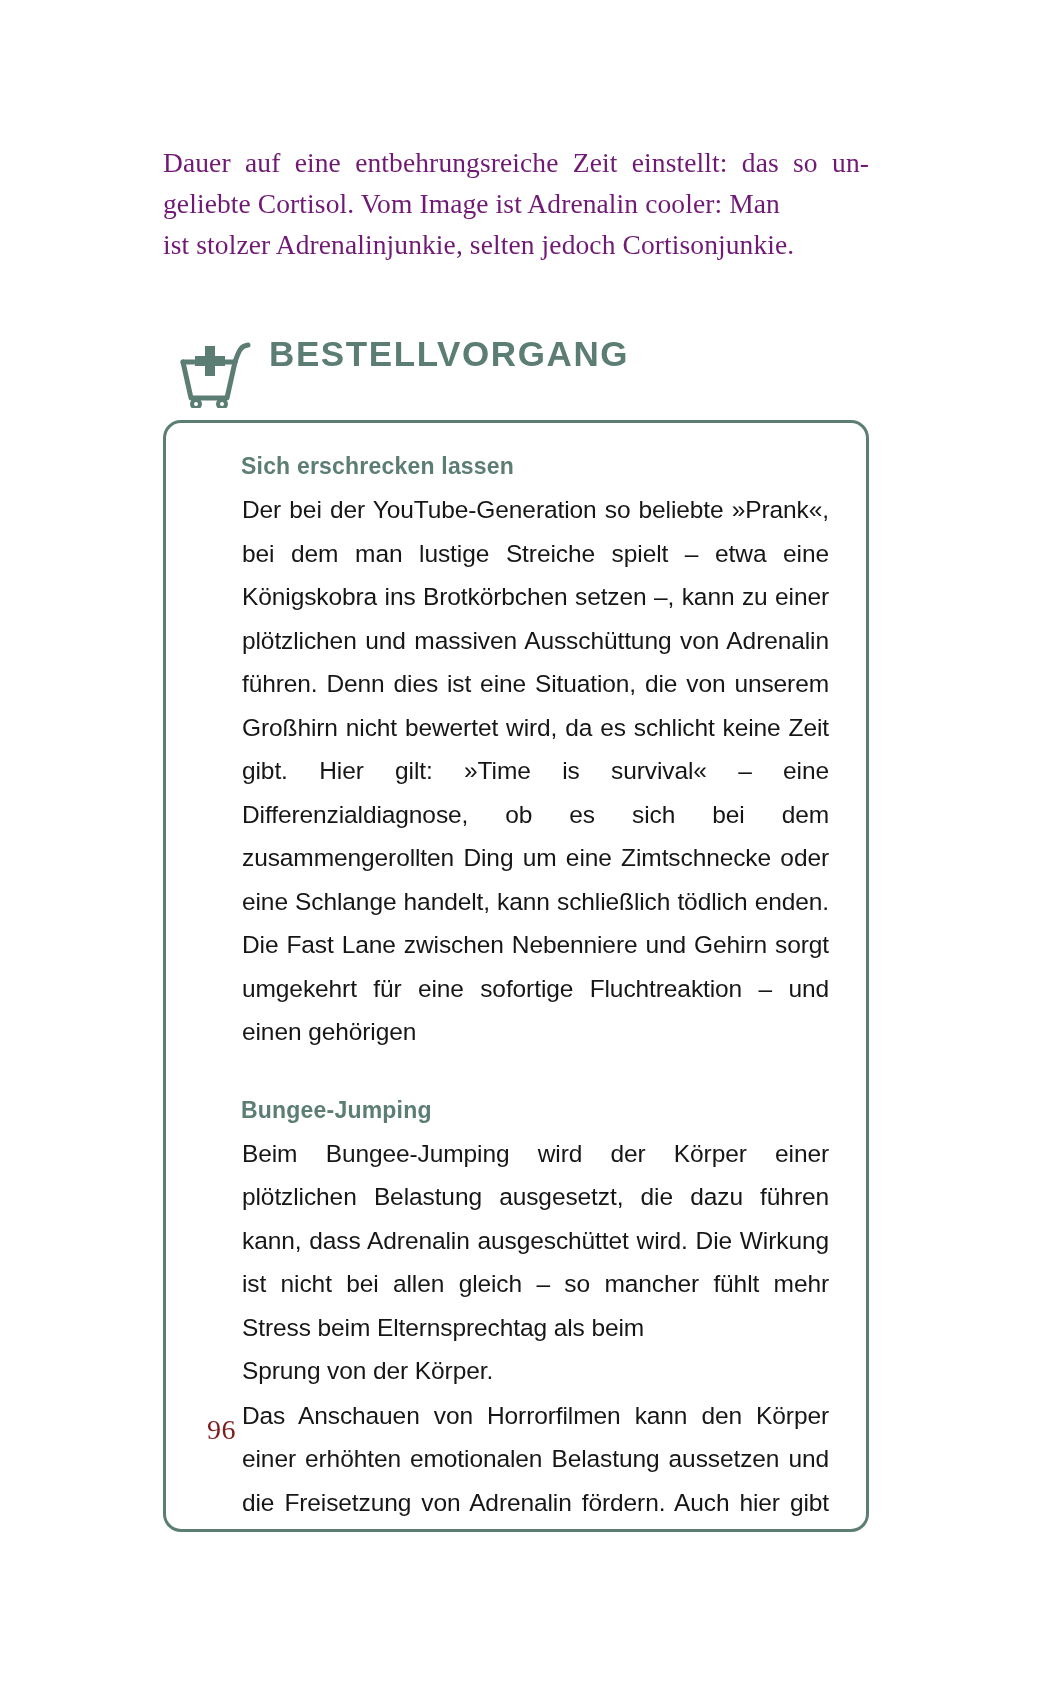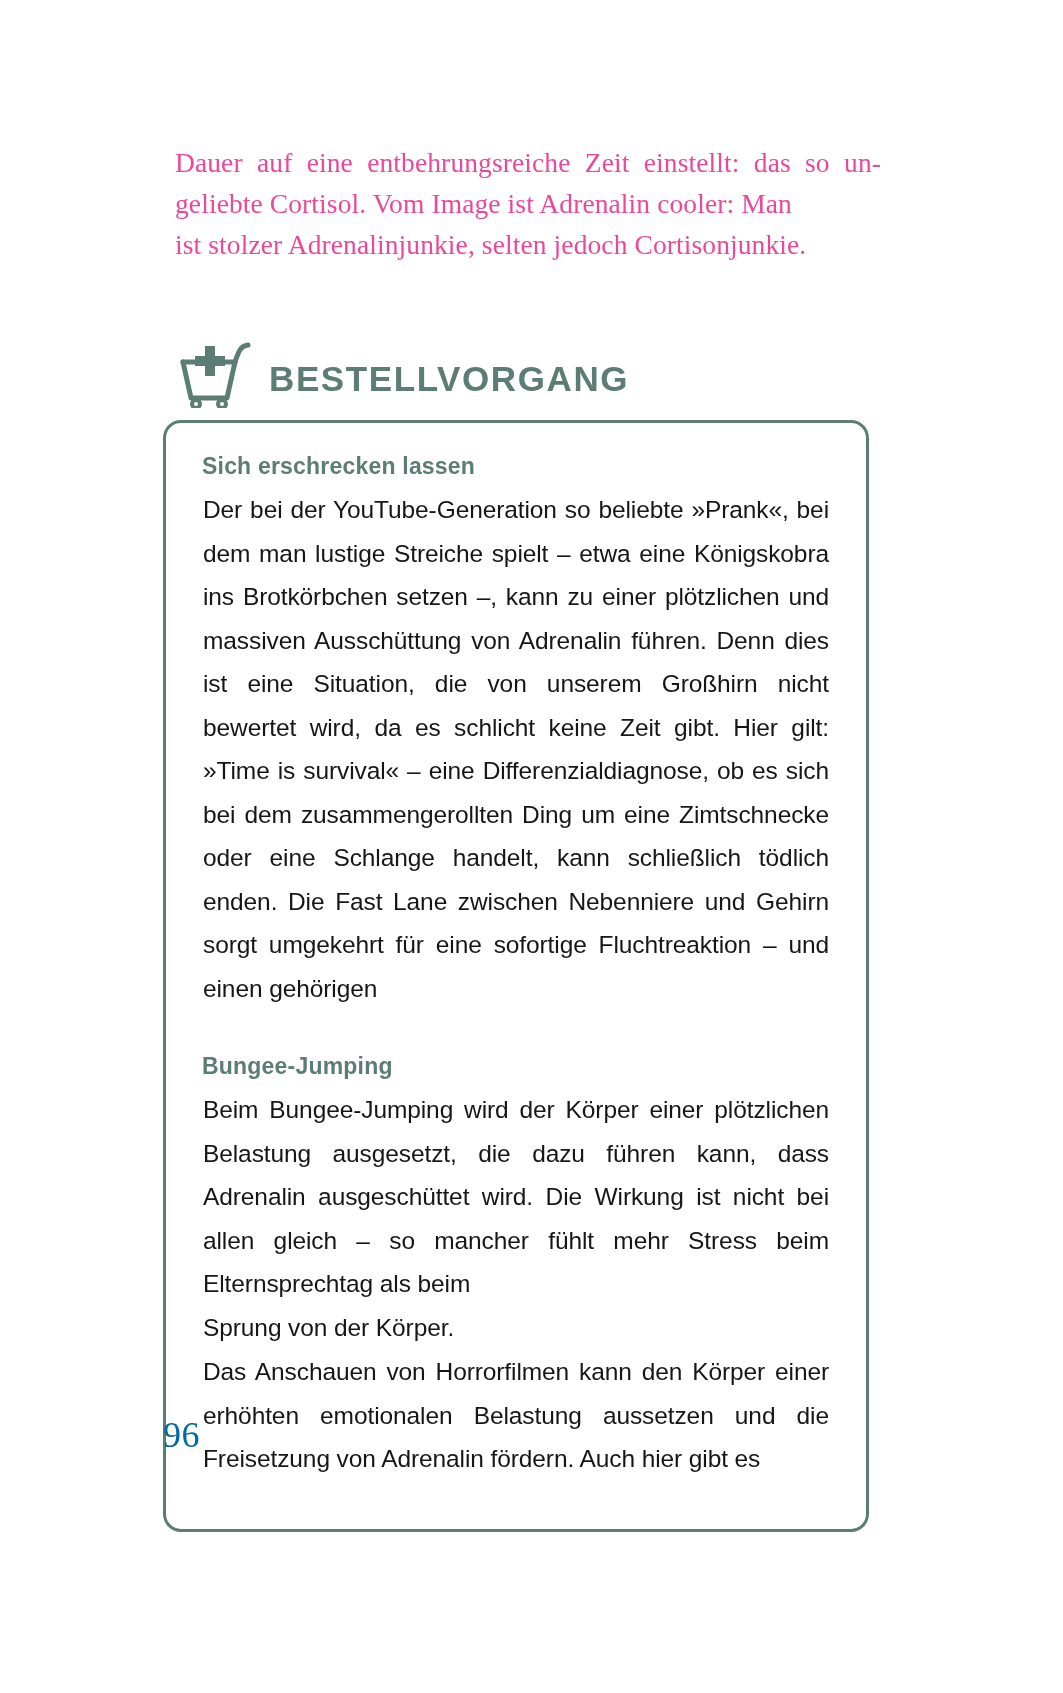--- a/index.html
+++ b/index.html
@@ -18,35 +18,34 @@
 
   
   .intro {
     position: absolute;
     left: 163px;
     top: 142px;
     width: 706px;
     font-family: "Liberation Serif", serif;
     font-size: 27.5px;
     line-height: 41px;
-    color: #ec4899;
+    color: #701a75;
     text-align: justify;
     text-justify: inter-word;
     letter-spacing: 0.1px;
-    margin-left: 12px;
   }
   .intro .lastline { display: block; }
 
   
   .section-head {
     position: absolute;
     left: 175px;
     top: 336px;
     display: flex;
-    align-items: flex-end;
+    align-items: flex-start;
     gap: 18px;
   }
   .cart-icon {
     width: 76px;
     height: 72px;
     display: block;
     flex: 0 0 auto;
   }
   .section-title {
     font-family: "Liberation Sans", sans-serif;
@@ -64,20 +63,21 @@
     position: absolute;
     left: 163px;
     top: 420px;
     width: 706px;
     height: 1112px;
     border: 3px solid #5c7d74;
     border-radius: 18px;
     box-sizing: border-box;
     background: #ffffff;
     overflow: hidden;
+    padding-left: 39px;
   }
   .box-inner {
     padding: 30px 36px 0 36px;
   }
   .sub-head {
     font-family: "Liberation Sans", sans-serif;
     font-size: 23px;
     font-weight: bold;
     color: #5c7d74;
     letter-spacing: 0.2px;
@@ -99,23 +99,24 @@
   .body-par .lastline {
     display: block;
   }
 
   
   .page-number {
     position: absolute;
     left: 163px;
     top: 1414px;
     font-family: "Liberation Serif", serif;
-    font-size: 36px;
-    color: #0369a1;
+    font-size: 28px;
+    color: #7f1d1d;
     letter-spacing: 0.5px;
+    padding-left: 44px;
   }
 </style>
 </head>
 <body>
 
 <div class="page">
 
   <div class="intro">
     <span>Dauer auf eine entbehrungsreiche Zeit einstellt: das so un-</span>
     <span>geliebte Cortisol. Vom Image ist Adrenalin cooler: Man</span>

